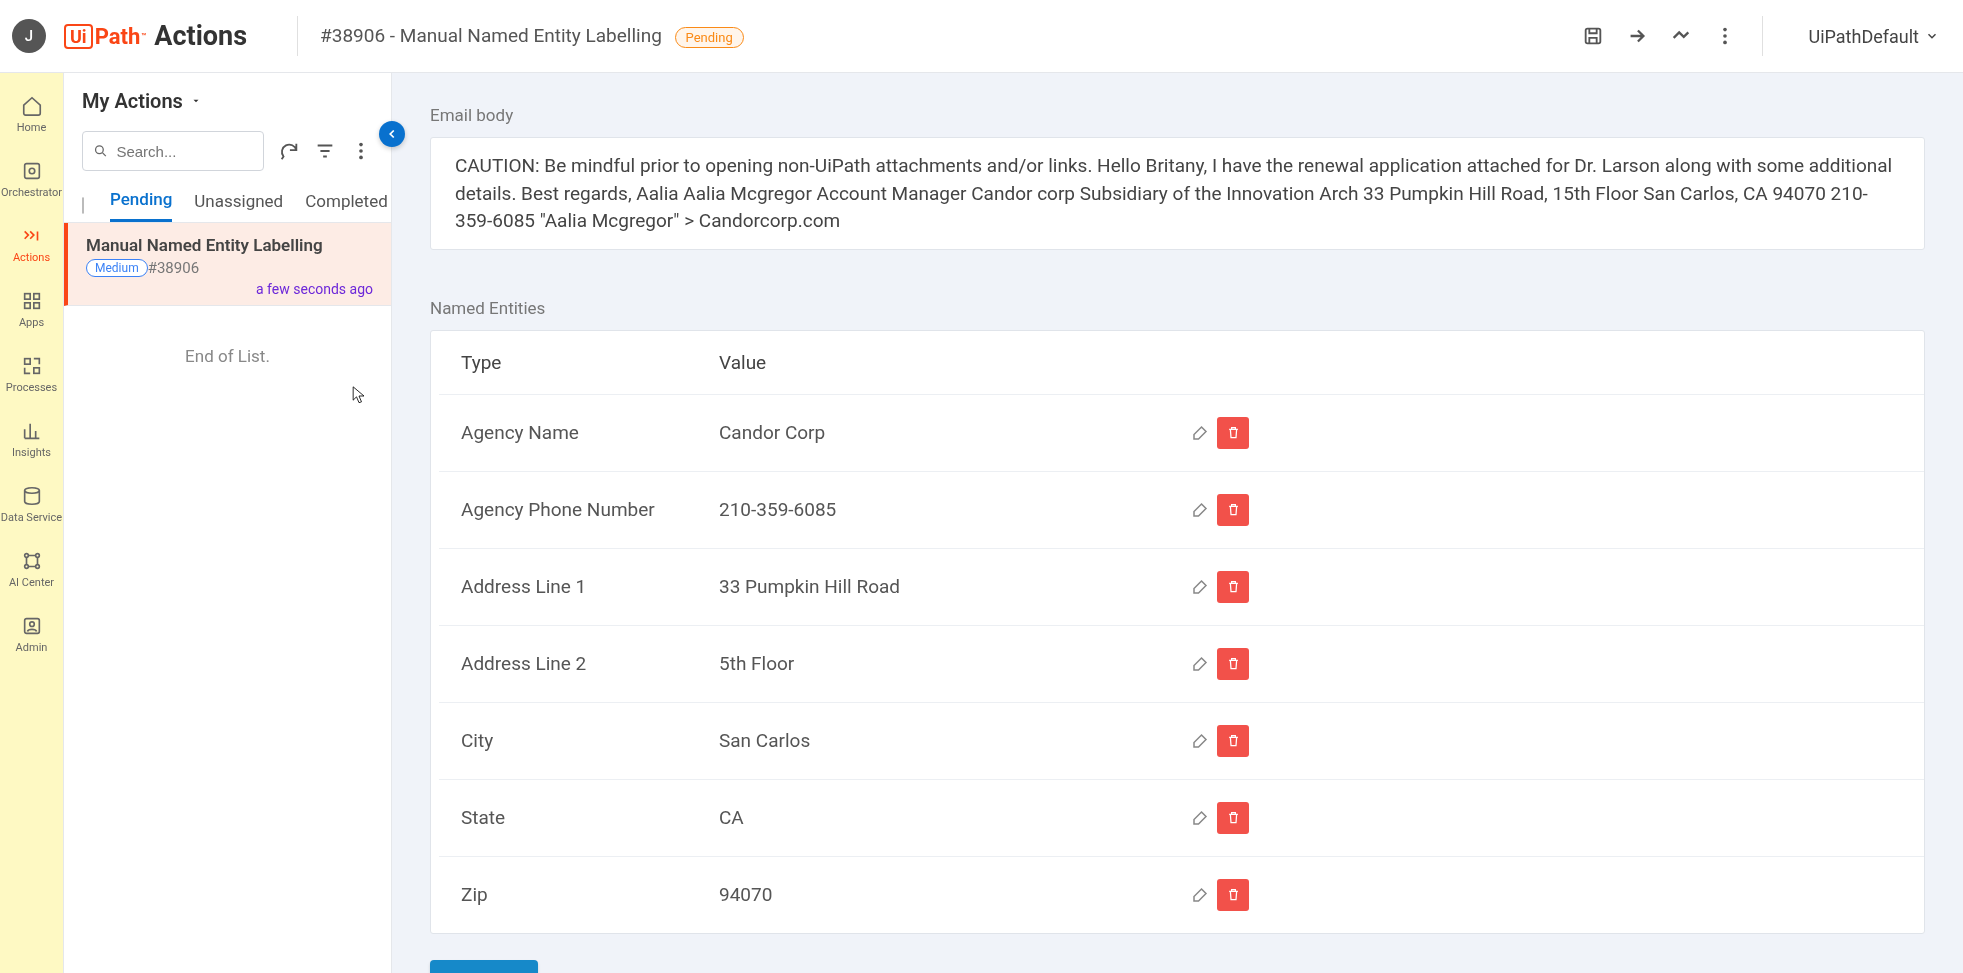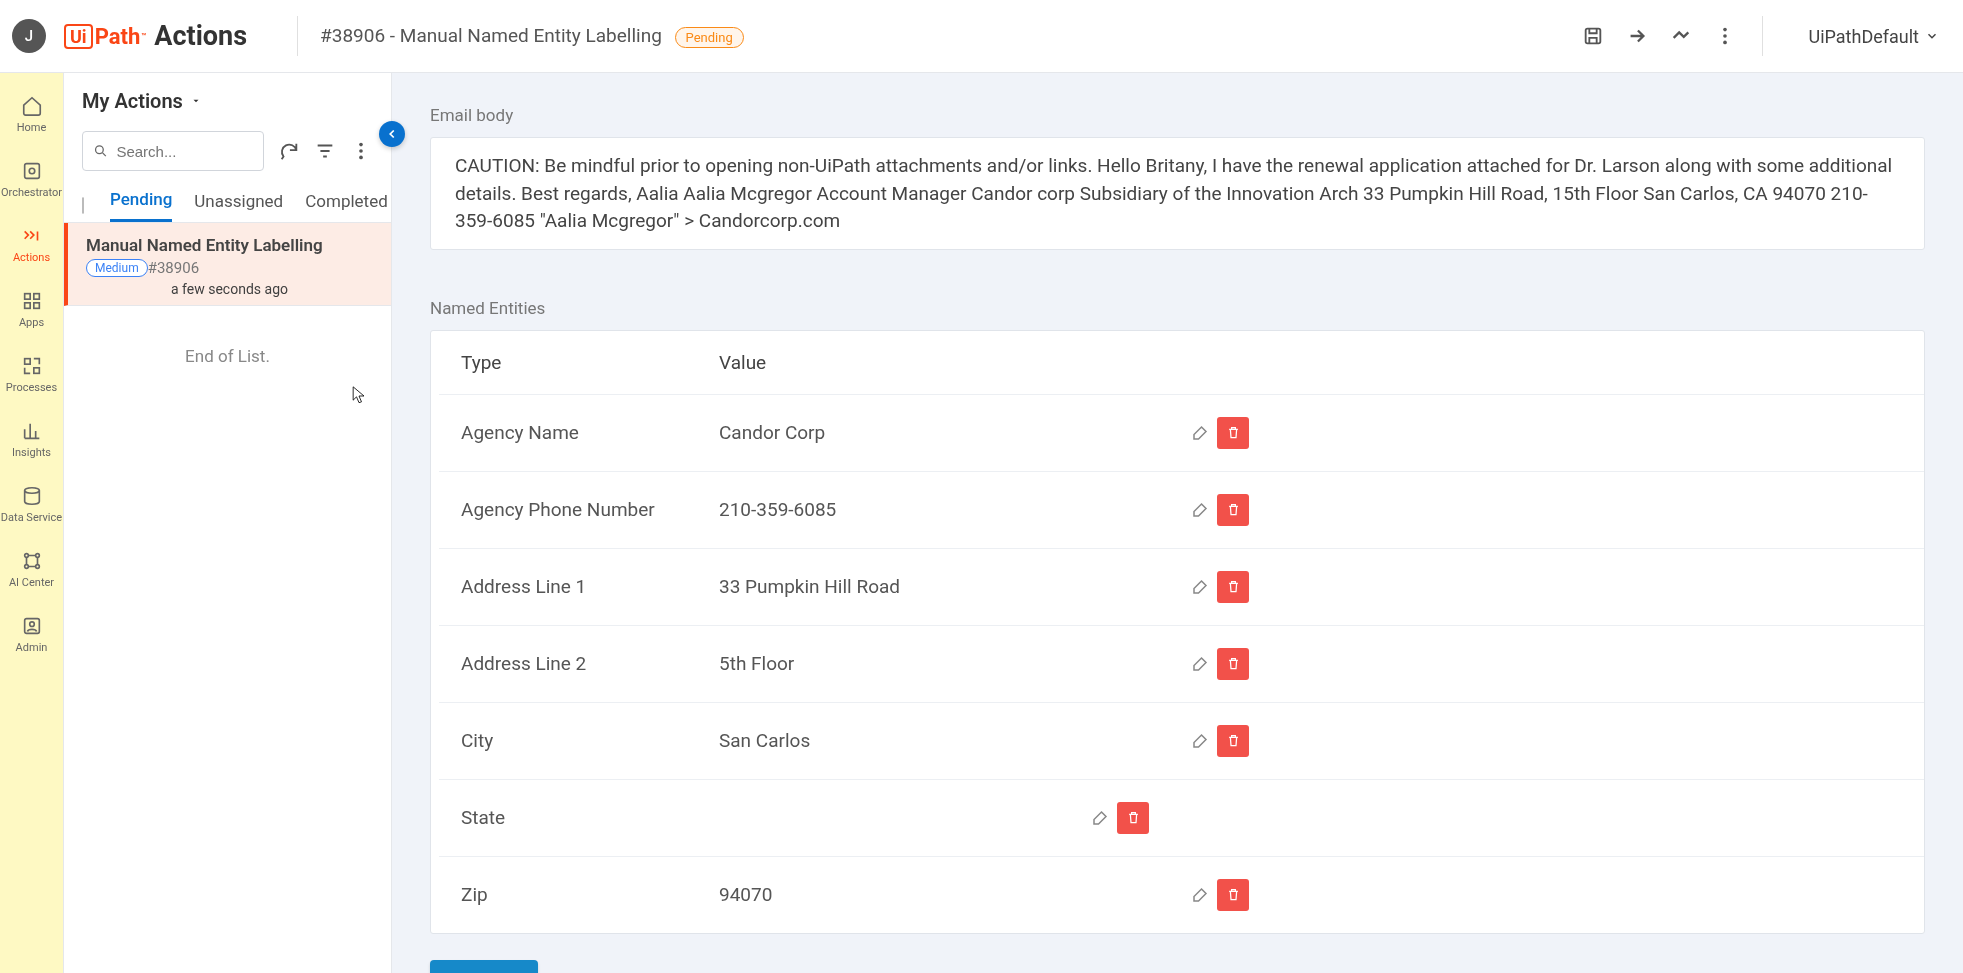--- a/index.html
+++ b/index.html
@@ -229,21 +229,21 @@
     }
     .priority-pill {
       border:1.5px solid #3b82f6;
       color:#3b82f6;
       font-size:12px;
       border-radius:10px;
       padding:1px 8px;
       background:#fff;
     }
     .action-id { color:#777;font-size:15px; }
-    .action-time { text-align:center;color:#404040;font-size:14px;margin-top:4px; }
+    .action-time { text-align:right;color:#6d28d9;font-size:14px;margin-top:4px; }
     .end-list {
       text-align:center;
       color:#888;
       font-size:17px;
       padding:40px 0;
     }
 
     .collapse-btn {
       position:absolute;
       right:-14px;
@@ -585,20 +585,21 @@
       <div class="delete-btn">
         <svg width="15" height="15" viewBox="0 0 24 24" fill="none" stroke="currentColor" stroke-width="2">
                   <path d="M5 7h14M9 7V4h6v3M7 7l1 13h8l1-13"></path>
                 </svg>
       </div>
     </div>
     <div></div>
           </div>
           <div class="entity-row">
     <div>State</div>
+    <div>CA</div>
     <div class="row-actions">
       <svg class="edit-btn" viewBox="0 0 24 24" fill="none" stroke="currentColor" stroke-width="2">
                 <path d="M14 4l6 6-10 10H4v-6L14 4z"></path>
               </svg>
       <div class="delete-btn">
         <svg width="15" height="15" viewBox="0 0 24 24" fill="none" stroke="currentColor" stroke-width="2">
                   <path d="M5 7h14M9 7V4h6v3M7 7l1 13h8l1-13"></path>
                 </svg>
       </div>
     </div>

